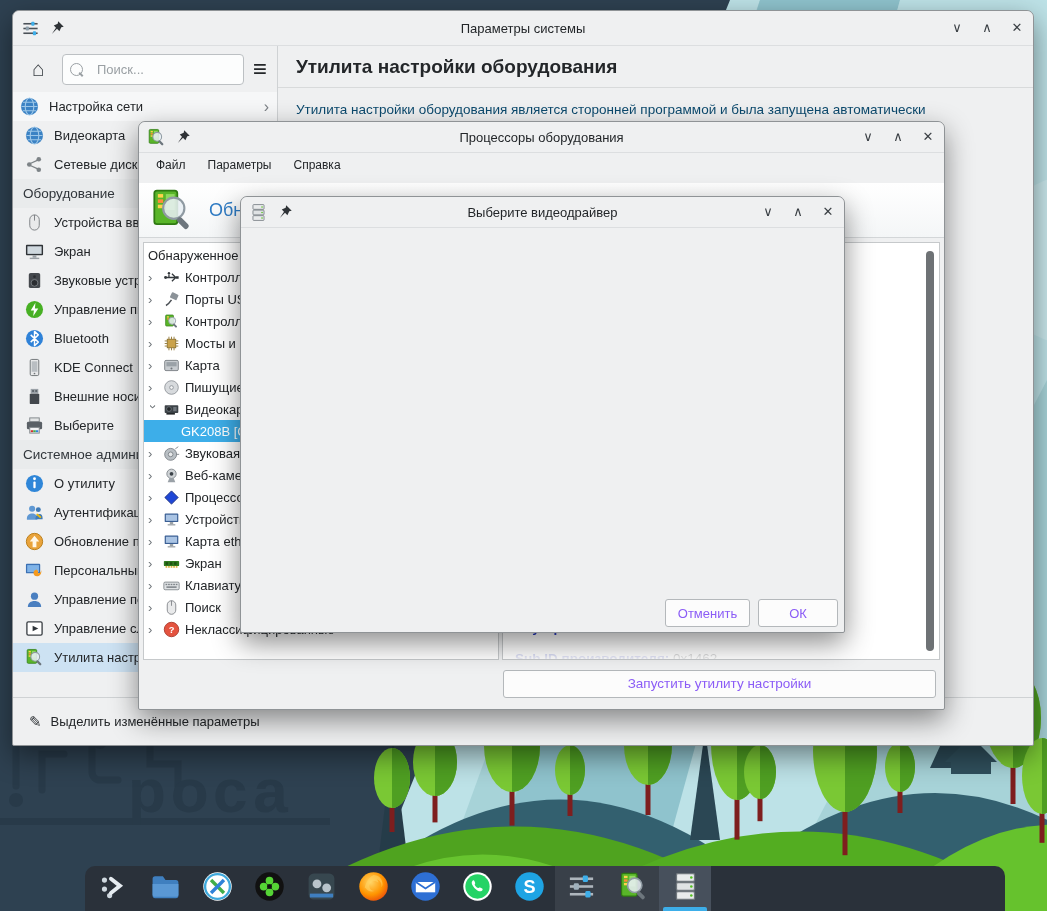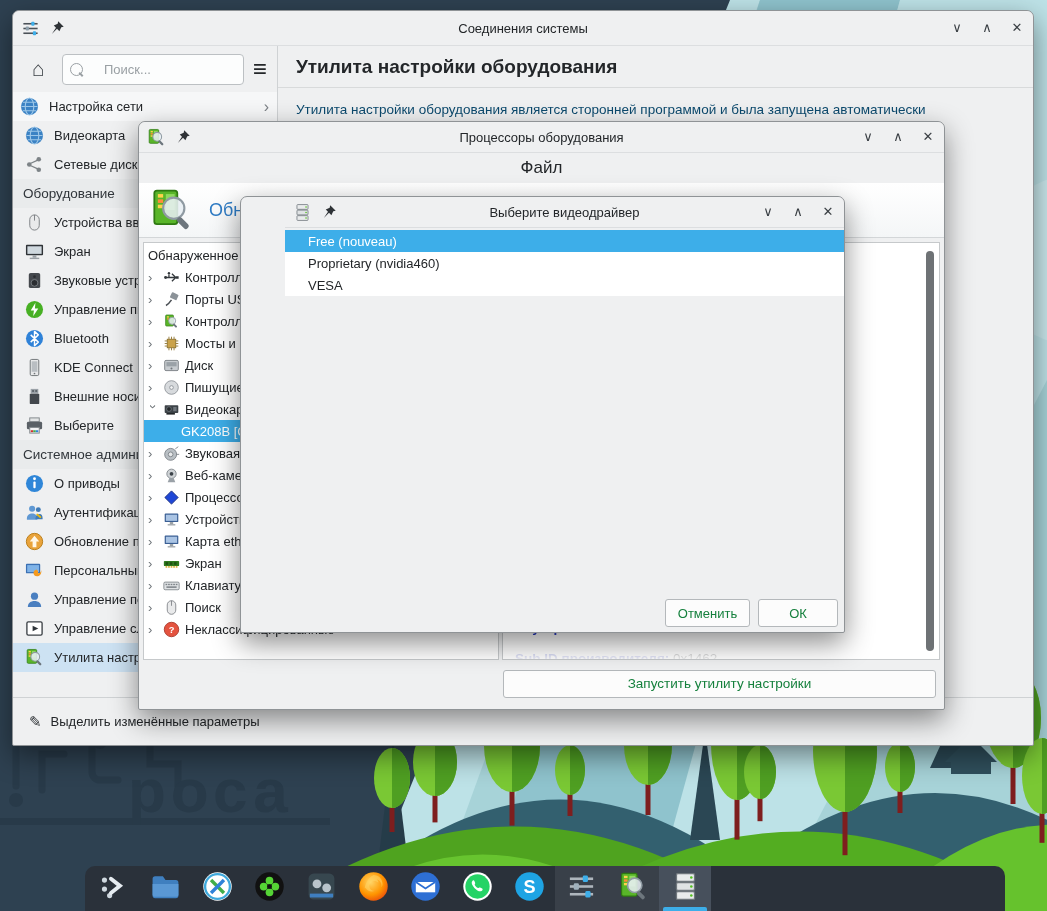--- a/index.html
+++ b/index.html
@@ -13,31 +13,31 @@
   .titlebar{height:30px;display:flex;align-items:center;padding:0 8px;position:relative;
     border-bottom:1px solid #dcdee0;border-radius:7px 7px 0 0;background:#eff0f1;}
   .titlebar .ticon{width:19px;height:19px;display:flex;align-items:center;justify-content:center;}
   .titlebar .ticon svg{width:100%;height:100%;}
   .titlebar .pin{width:17px;height:17px;margin-left:8px;display:flex;align-items:center;justify-content:center;}
   .titlebar .pin svg{width:100%;height:100%;}
   .titlebar .title{position:absolute;left:0;right:0;text-align:center;font-size:13px;color:#232629;pointer-events:none;}
   .wcs{margin-left:auto;display:flex;gap:14px;z-index:2;}
   .wc{font-size:13px;color:#3a3f44;width:16px;text-align:center;cursor:default;line-height:16px;}
   .btn{display:inline-flex;align-items:center;justify-content:center;background:#fcfcfc;
-    border:1px solid #b4b8bb;border-radius:3px;font-size:13px;color:#15803d;box-sizing:border-box;}
+    border:1px solid #b4b8bb;border-radius:3px;font-size:13px;color:#8b5cf6;box-sizing:border-box;}
 
   
   #mainwin{left:12px;top:10px;width:1022px;height:736px;display:flex;flex-direction:column;}
   #mainwin .titlebar{height:34px;}
   .mw-body{flex:1;display:flex;min-height:0;}
   .sidebar{width:265px;border-right:1px solid #cfd2d4;display:flex;flex-direction:column;box-sizing:border-box;}
   .side-top{height:46px;display:flex;align-items:center;padding:0 8px;gap:7px;}
   .home-btn{width:34px;height:32px;border:none;background:transparent;font-size:21px;color:#3a3f44;padding:0;}
   .search{flex:1;height:29px;background:#fcfdfd;border:1px solid #bcc0c3;border-radius:4px;
-    display:flex;align-items:center;padding:0 7px;gap:19px;}
+    display:flex;align-items:center;padding:0 7px;gap:12px;}
   .mag{width:11px;height:11px;border:1.6px solid #9aa0a4;border-radius:50%;position:relative;flex:none;}
   .mag::after{content:"";position:absolute;width:1.8px;height:5px;background:#9aa0a4;left:9px;top:8px;transform:rotate(-45deg);}
   .search input{border:none;outline:none;background:transparent;font-size:13px;color:#232629;width:100%;}
   .search input::placeholder{color:#9aa0a4;}
   .burger{font-size:24px;color:#232629;line-height:20px;padding:0 2px;}
   .side-list{flex:1;overflow:hidden;}
   .srow{height:29px;display:flex;align-items:center;padding:0 8px 0 12px;gap:10px;font-size:13px;color:#232629;white-space:nowrap;}
   .srow .icon16{width:19px;height:19px;flex:none;display:flex;align-items:center;justify-content:center;font-size:13px;border-radius:4px;}
   .srow .icon16 svg{width:19px;height:19px;}
   .srow .chev{display:none;margin-left:auto;color:#7d8287;font-size:16px;}
@@ -49,21 +49,21 @@
     padding:0 16px;font-size:13px;color:#232629;position:absolute;left:0;bottom:0;width:1020px;box-sizing:border-box;background:#eff0f1;border-radius:0 0 2px 2px;}
   .pen-ic{font-size:15px;color:#2f3337;}
   .content{flex:1;padding:10px 18px 0 18px;min-width:0;}
   .page-title{font-size:19px;font-weight:bold;color:#232629;}
   .content .divider{height:1px;background:#d8dadb;margin:9px -18px 0 -18px;}
   .page-desc{margin-top:14px;font-size:13.5px;color:#0c4a6e;}
   .partial-button{margin-top:9px;width:310px;height:30px;background:#f8f8f8;border:1px solid #b7babc;border-radius:4px;}
 
   
   #hwwin{left:138px;top:121px;width:807px;height:589px;display:flex;flex-direction:column;}
-  .menubar{height:30px;display:flex;align-items:center;padding:0 6px;font-size:17px;color:#232629;flex-direction:column;}
+  .menubar{height:30px;display:flex;padding:0 6px;font-size:12px;color:#232629;}
   .mi{padding:5px 11px;}
   .hw-header{height:54px;background:linear-gradient(#ffffff,#f4f6f7);border-bottom:1px solid #d3d6d8;
     display:flex;align-items:center;padding:0 10px;gap:14px;}
   .hw-header .bigicon{width:46px;height:46px;}
   .hw-header .bigicon svg{width:100%;height:100%;}
   .hw-header .htitle{font-size:18px;color:#2e7bc4;white-space:nowrap;}
   .hw-body{flex:1;display:flex;gap:3px;padding:4px;min-height:0;}
   .tree-panel{width:356px;background:#fff;border:1px solid #c6c9cb;overflow:hidden;padding-top:2px;box-sizing:border-box;}
   .tree-head{font-size:13px;color:#232629;padding:3px 4px 3px 4px;white-space:nowrap;}
   .trow{height:22px;display:flex;align-items:center;gap:5px;padding-left:4px;font-size:13px;color:#232629;white-space:nowrap;}
@@ -78,21 +78,21 @@
   .detail-line{font-size:13.5px;color:#232629;white-space:nowrap;}
   .detail-line .dlabel{color:#2b3cc4;font-weight:bold;}
   .detail-line.l1{margin-bottom:16px;}
   .detail-line.l2{margin-bottom:-7px;opacity:.55;}
   .detail-fade{position:absolute;left:0;right:0;bottom:0;height:22px;background:linear-gradient(rgba(255,255,255,0),rgba(255,255,255,.85));pointer-events:none;}
   .vscroll{position:absolute;top:8px;bottom:8px;right:5px;width:8px;border-radius:4px;background:#6e7275;}
   .hw-bottom{height:39px;display:flex;align-items:center;padding:0 8px 6px 4px;}
   .run-btn{margin-left:360px;flex:1;height:28px;font-size:13.5px;}
 
   
-  #dlg{left:240px;top:196px;width:605px;height:437px;display:flex;flex-direction:column;padding-left:44px;}
+  #dlg{left:240px;top:196px;width:605px;height:437px;display:flex;flex-direction:column;}
   .dlg-list{margin-top:2px;}
   .drow{height:22px;display:flex;align-items:center;padding-left:23px;font-size:13px;color:#232629;background:#fff;}
   .drow.selected{background:#3daee9;color:#fff;}
   .dlg-spacer{flex:1;}
   .dlg-buttons{display:flex;justify-content:flex-end;gap:8px;padding:0 6px 5px 0;}
   .dlg-buttons .btn{height:28px;}
   .btn-cancel{width:85px;}
   .btn-ok{width:80px;}
 
   
@@ -213,21 +213,21 @@
             <rect x="13" y="3.5" width="4" height="5" rx="1" fill="#3daee9"></rect>
             <rect x="6" y="9.5" width="4" height="5" rx="1" fill="#8fa0ac"></rect>
             <rect x="15" y="15.5" width="4" height="5" rx="1" fill="#3daee9"></rect>
           </svg>
       </span>
       <span class="pin">
         <svg viewBox="0 0 20 20">
             <path d="M12,1.5 L18.5,8 L15.6,8.6 L13.4,13.2 L10.6,10.4 L4.5,16.5 L9.4,9.2 L6.8,6.6 L11.4,4.4 Z" fill="#2f3337"></path>
           </svg>
       </span>
-      <span class="title">Соединения системы</span>
+      <span class="title">Параметры системы</span>
       <span class="wcs">
         <span class="wc">∨</span>
         <span class="wc">∧</span>
         <span class="wc">✕</span>
       </span>
     </div>
     <div class="mw-body">
       <div class="sidebar">
         <div class="side-top">
           <button class="home-btn">⌂</button>
@@ -374,21 +374,21 @@
 
             </div>
             <div class="srow">
               <span class="icon16">
                 <svg viewBox="0 0 20 20">
                   <circle cx="10" cy="10" r="9" fill="#2f86d8"></circle>
                   <rect x="8.8" y="8" width="2.4" height="7" rx="1" fill="#fff"></rect>
                   <circle cx="10" cy="5" r="1.5" fill="#fff"></circle>
                 </svg>
               </span>
-              <span class="slabel">О приводы</span>
+              <span class="slabel">О утилиту</span>
 
             </div>
             <div class="srow">
               <span class="icon16">
                 <svg viewBox="0 0 20 20">
                   <circle cx="7.5" cy="6" r="3.2" fill="#5f98d3"></circle>
                   <path d="M2 16c0-3 2.5-5 5.5-5s5.5 2 5.5 5v1.5H2z" fill="#5f98d3"></path>
                   <circle cx="14" cy="7" r="2.6" fill="#3f7bb8"></circle>
                   <path d="M11 16c.4-2.6 2-4.3 4.7-4.3 1.4 0 2.8 1.6 2.8 4.3v1H11z" fill="#3f7bb8"></path>
                   <rect x="11.5" y="12.5" width="6" height="2" rx="1" transform="rotate(40 14.5 13.5)" fill="#e8b90f"></rect>
@@ -567,21 +567,21 @@
             </div>
             <div class="trow">
               <span class="exp">›</span>
               <span class="icon14">
                 <svg viewBox="0 0 20 20">
                   <rect x="2" y="4" width="16" height="12" rx="1.5" fill="#c8ccd0" stroke="#70767b"></rect>
                   <rect x="4" y="6" width="12" height="5" fill="#9aa1a7"></rect>
                   <circle cx="10" cy="13.5" r="1.2" fill="#70767b"></circle>
                 </svg>
               </span>
-              <span class="tlabel">Диск</span>
+              <span class="tlabel">Карта</span>
             </div>
             <div class="trow">
               <span class="exp">›</span>
               <span class="icon14">
                 <svg viewBox="0 0 20 20">
                   <circle cx="10" cy="10" r="8" fill="#d7dadd" stroke="#8b9096"></circle>
                   <circle cx="10" cy="10" r="2.2" fill="#f4f5f6" stroke="#8b9096"></circle>
                 </svg>
               </span>
               <span class="tlabel">Пишущие приводы DVD</span>
@@ -754,32 +754,20 @@
             <path d="M12,1.5 L18.5,8 L15.6,8.6 L13.4,13.2 L10.6,10.4 L4.5,16.5 L9.4,9.2 L6.8,6.6 L11.4,4.4 Z" fill="#2f3337"></path>
           </svg>
       </span>
       <span class="title">Выберите видеодрайвер</span>
       <span class="wcs">
         <span class="wc">∨</span>
         <span class="wc">∧</span>
         <span class="wc">✕</span>
       </span>
     </div>
-    <div class="dlg-list">
-
-    <div class="drow selected">
-          <span>Free (nouveau)</span>
-        </div>
-        <div class="drow">
-          <span>Proprietary (nvidia460)</span>
-        </div>
-        <div class="drow">
-          <span>VESA</span>
-        </div>
-      </div>
     <div class="dlg-spacer"></div>
     <div class="dlg-buttons">
       <button class="btn btn-cancel">Отменить</button>
       <button class="btn btn-ok">ОК</button>
     </div>
   </div>
 
   <div id="taskbar">
 
   <div class="tslot">

